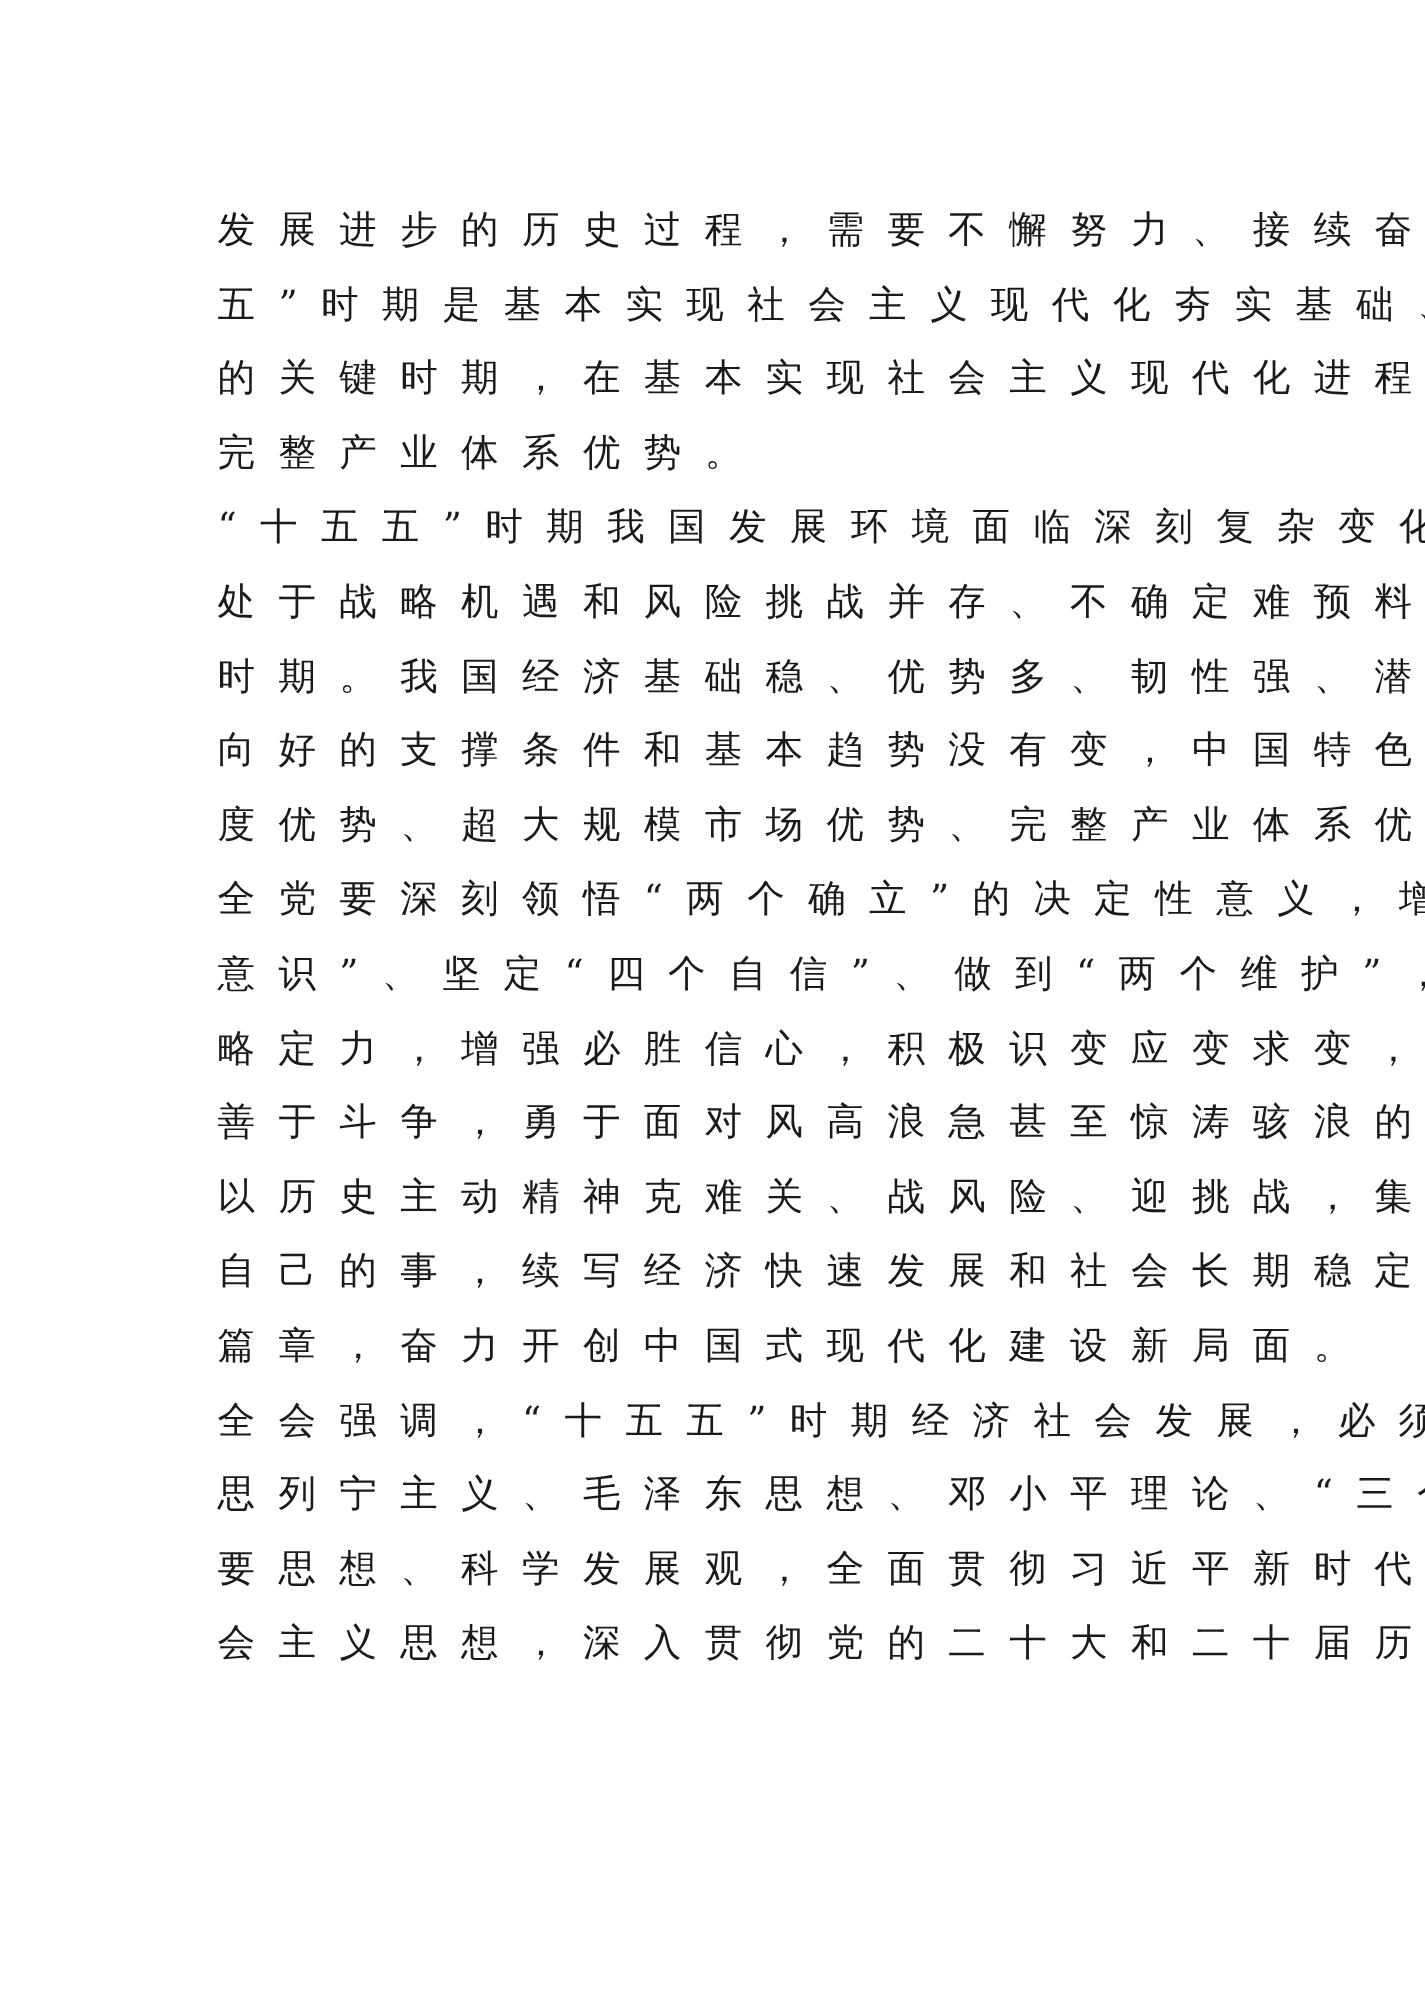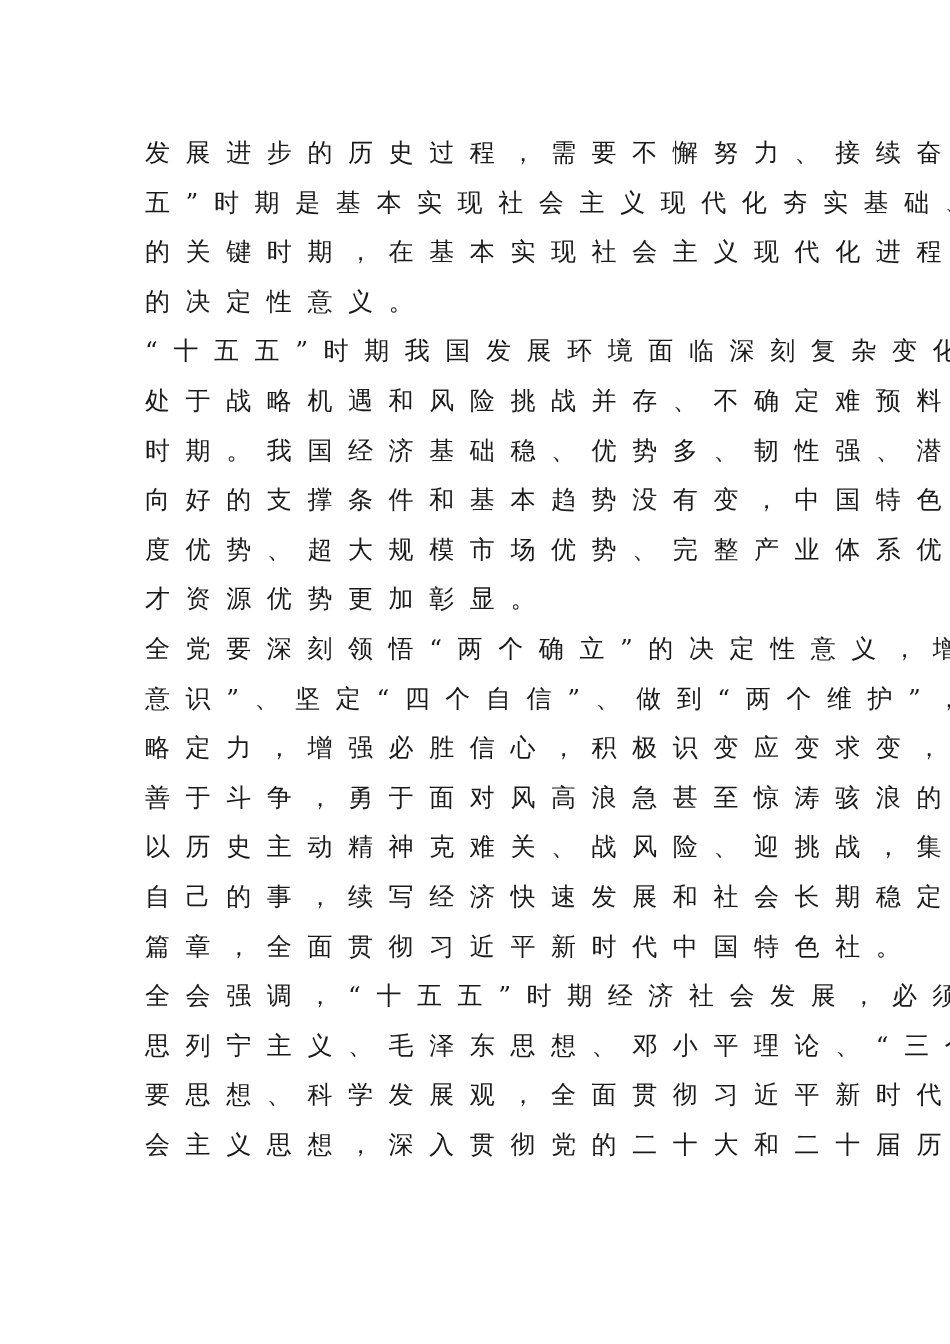--- a/index.html
+++ b/index.html
@@ -23,40 +23,39 @@
 </head>
 <body>
 
 <div class="page">
   <div class="content">
 
     <div>
       <div class="line">发展进步的历史过程，需要不懈努力、接续奋斗。“十五</div>
       <div class="line">五”时期是基本实现社会主义现代化夯实基础、全面发力</div>
       <div class="line">的关键时期，在基本实现社会主义现代化进程中具有承前</div>
-      <div class="line">的决定性意义。</div>
+      <div class="line">完整产业体系优势。</div>
     </div>
 
     <div>
       <div class="line">“十五五”时期我国发展环境面临深刻复杂变化，我国发展</div>
       <div class="line">处于战略机遇和风险挑战并存、不确定难预料因素增多的</div>
       <div class="line">时期。我国经济基础稳、优势多、韧性强、潜能大，长期</div>
       <div class="line">向好的支撑条件和基本趋势没有变，中国特色社会主义制</div>
       <div class="line">度优势、超大规模市场优势、完整产业体系优势、丰富人</div>
-      <div class="line">才资源优势更加彰显。</div>
     </div>
 
     <div>
       <div class="line">全党要深刻领悟“两个确立”的决定性意义，增强“四个</div>
       <div class="line">意识”、坚定“四个自信”、做到“两个维护”，保持战</div>
       <div class="line">略定力，增强必胜信心，积极识变应变求变，敢于斗争、</div>
       <div class="line">善于斗争，勇于面对风高浪急甚至惊涛骇浪的重大考验，</div>
       <div class="line">以历史主动精神克难关、战风险、迎挑战，集中力量办好</div>
       <div class="line">自己的事，续写经济快速发展和社会长期稳定两大奇迹新</div>
-      <div class="line">篇章，全面贯彻习近平新时代中国特色社。</div>
+      <div class="line">篇章，奋力开创中国式现代化建设新局面。</div>
     </div>
 
 
     <div>
       <div class="line">全会强调，“十五五”时期经济社会发展，必须坚持马克</div>
       <div class="line">思列宁主义、毛泽东思想、邓小平理论、“三个代表”重</div>
       <div class="line">要思想、科学发展观，全面贯彻习近平新时代中国特色社</div>
       <div class="line">会主义思想，深入贯彻党的二十大和二十届历次全会精神</div>
     </div>
 

